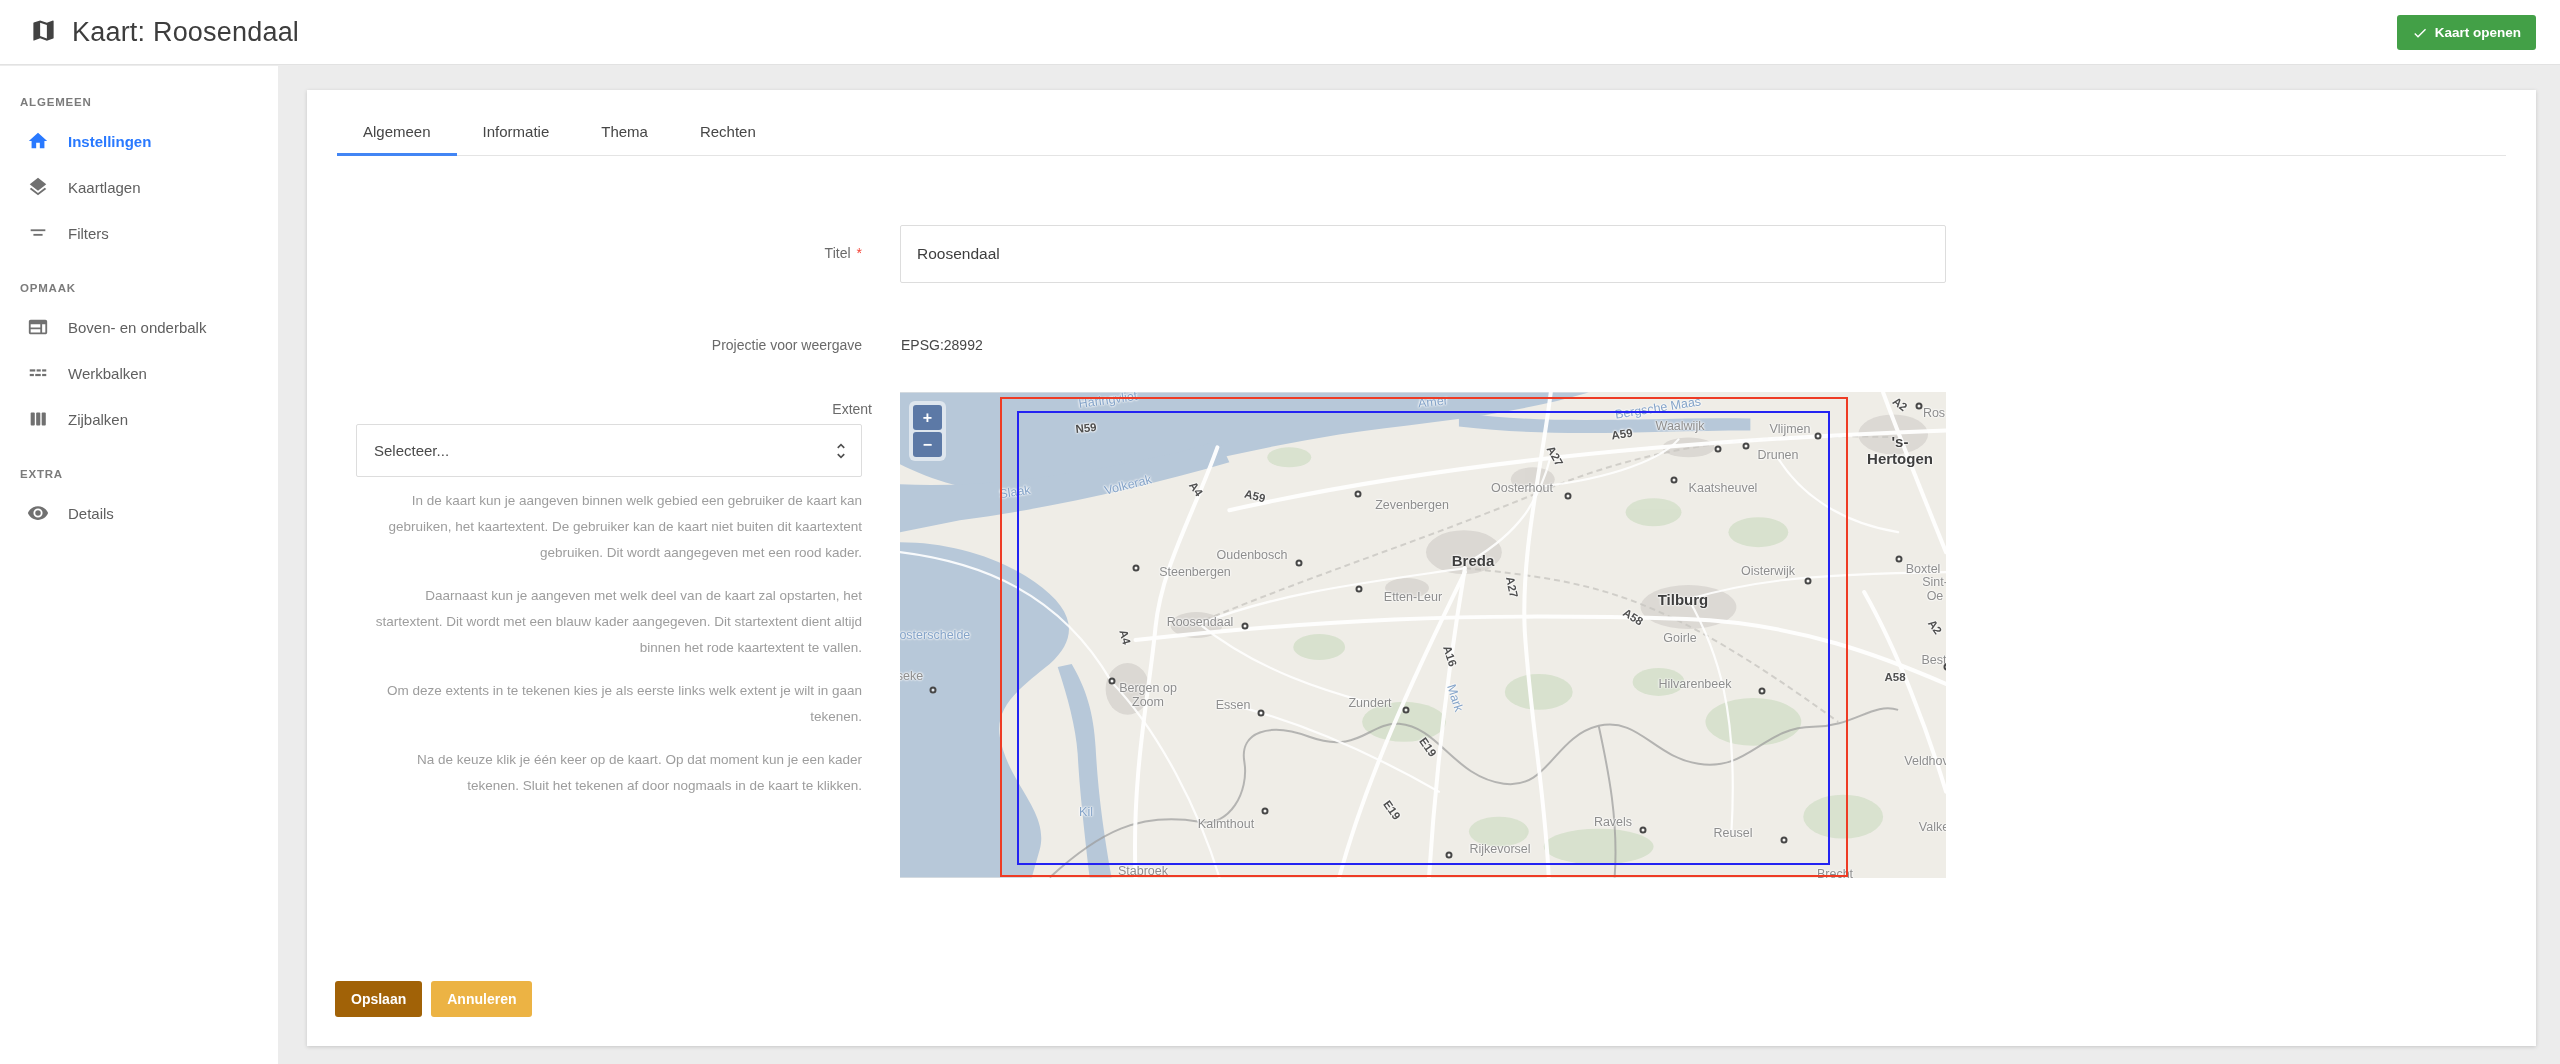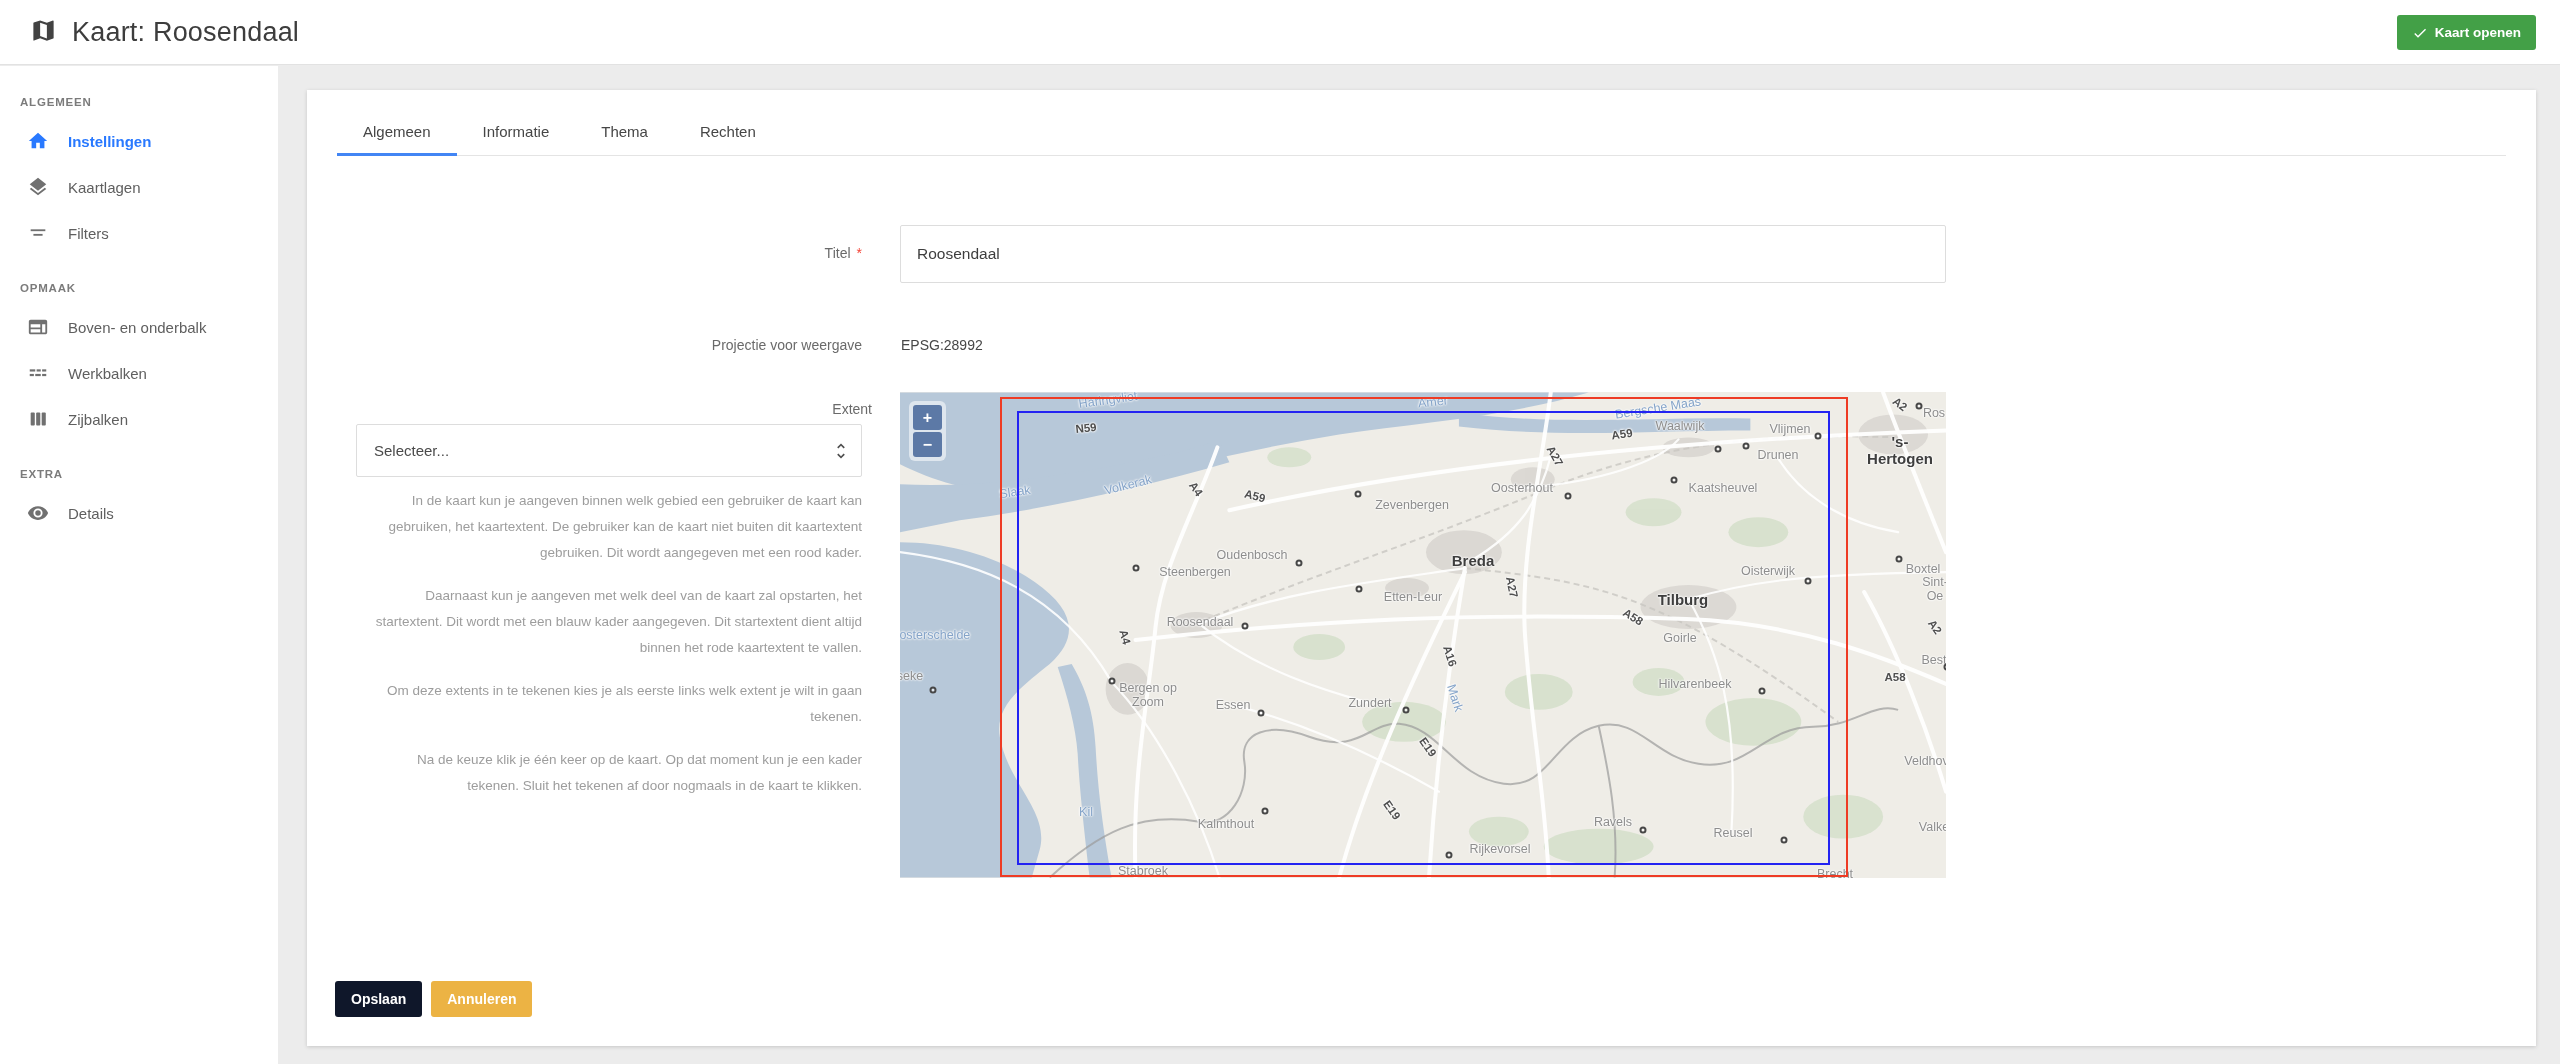--- a/index.html
+++ b/index.html
@@ -60,21 +60,21 @@
   #extent-select .sel-text { font-size:15px; color:#4a4a4a; padding-left:17px; flex:1; }
   #extent-select .uicon { width:20px; height:20px; color:#4f4f4f; margin-right:10px; }
   #extent-select .uicon svg { width:100%; height:100%; }
   #help-text { position:absolute; left:57px; top:398px; width:498px; text-align:right; }
   #help-text p { font-size:13.5px; color:#9d9d9d; line-height:26px; margin-bottom:17px; }
 
   
   #footer-buttons { position:absolute; left:28px; top:891px; display:flex; gap:9px; }
   #footer-buttons button { height:36px; border:none; border-radius:3px; color:#fff;
         font-size:14px; font-weight:bold; padding:0 16px; cursor:pointer; font-family:inherit; }
-  #save-btn { background:#0f172a; }
+  #save-btn { background:#a16207; }
   #cancel-btn { background:#ecb344; }
 
   
   #map { position:absolute; left:593px; top:302px; width:1046px; height:486px;
          background:#efede7; overflow:hidden; cursor:crosshair; }
   #map svg.basemap { position:absolute; left:0; top:0; }
   #extent-red  { position:absolute; left:100px; top:5px;  width:848px; height:480px;
                  border:2px solid #ee3b24; z-index:3; }
   #extent-blue { position:absolute; left:117px; top:19px; width:813px; height:454px;
                  border:2px solid #2323f2; z-index:4; }

